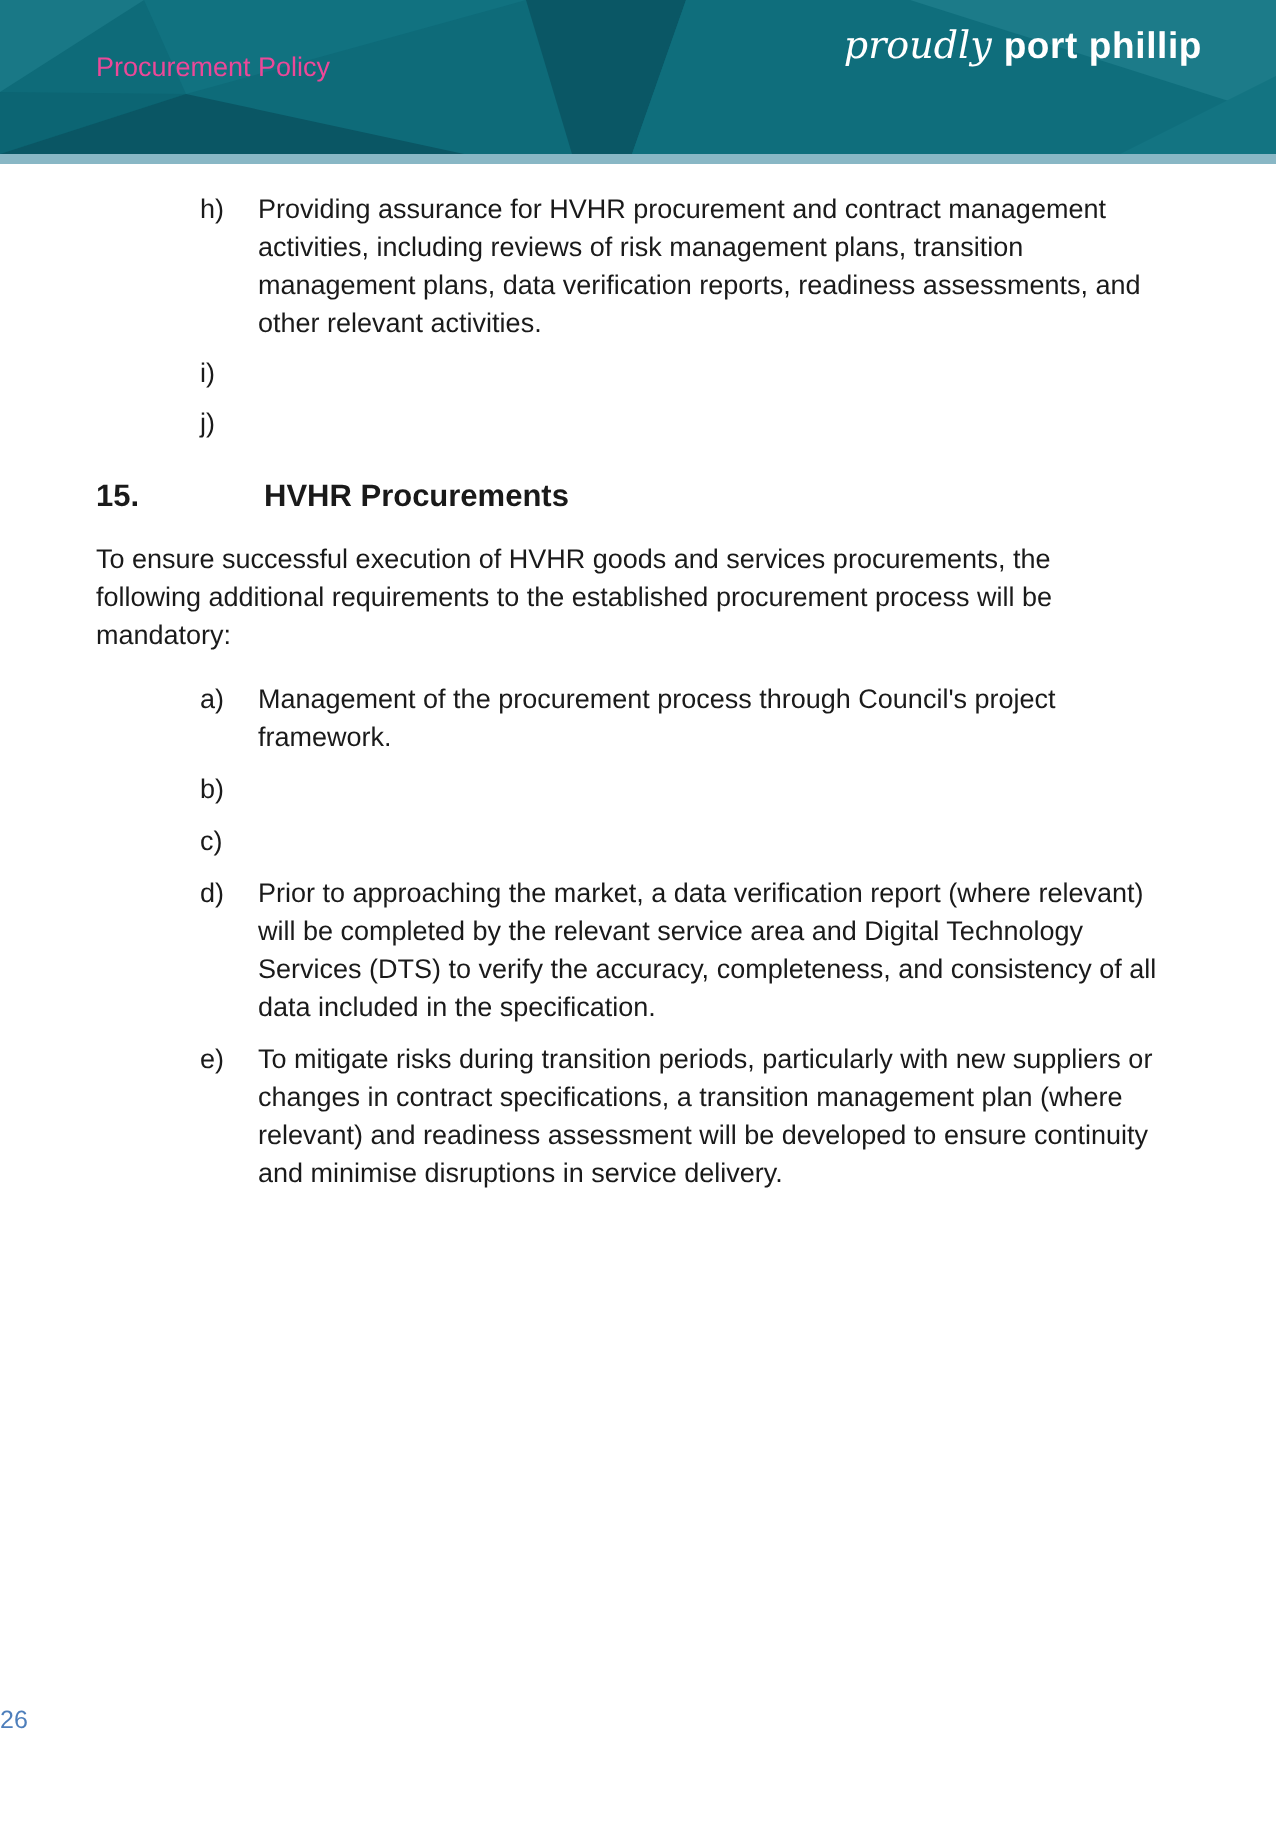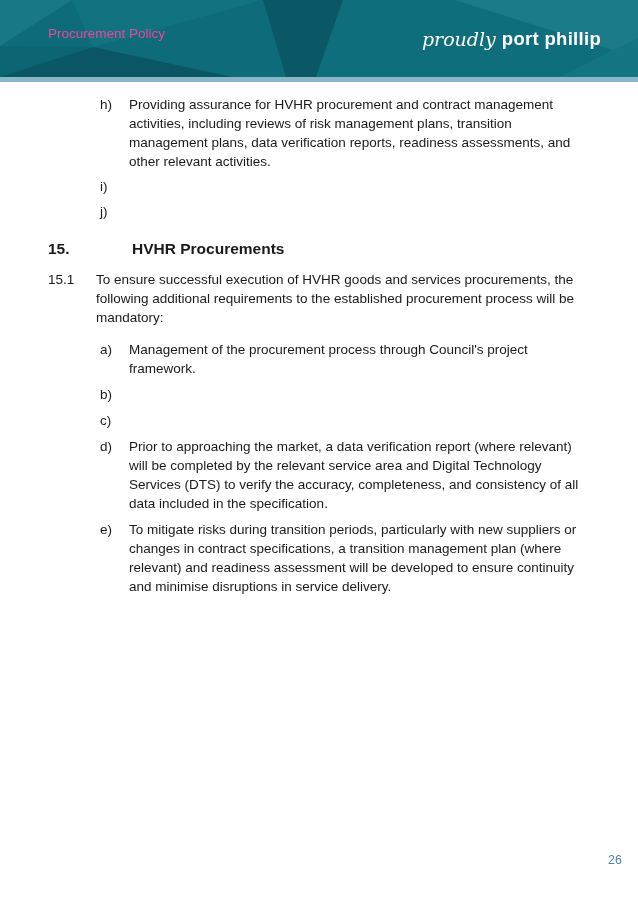--- a/index.html
+++ b/index.html
@@ -9,21 +9,21 @@
   }
 
   
   .header { position:relative; width:638px; height:82px; }
   .header-bg { position:absolute; top:0; left:0; display:block; }
   .header-strip { position:absolute; left:0; top:77px; width:638px; height:5px; background:#89b7c5; }
   .header-title {
     position:absolute; left:48px; top:26px; color:#ec4899;
     font-size:13.5px; line-height:16px;
   }
-  .logo { position:absolute; right:37px; top:28px; color:#ffffff; display:flex; align-items:center; gap:6px; }
+  .logo { position:absolute; right:37px; top:12px; color:#ffffff; display:flex; align-items:center; gap:6px; }
   .logo-script { font-family:"DejaVu Serif", serif; font-style:italic; font-size:19px; font-weight:500; }
   .logo-bold { font-weight:bold; font-size:18.5px; letter-spacing:0.3px; }
 
   
   .main { padding-top:13px; font-size:13.5px; line-height:19px; }
 
   .item { display:flex; margin:0 0 6px 100px; }
   .item .label { width:29px; flex:none; }
   .item .text { width:457px; }
 
@@ -32,21 +32,21 @@
 
   .clause { display:flex; margin:0 0 13px 48px; }
   .clause .num { width:48px; flex:none; }
   .clause .text { width:490px; }
 
   .req-list .item { margin-bottom:7px; }
   .bold-term { font-weight:normal; }
 
   
   .page-number {
-    position:absolute; left:0; right:16px; top:853px; text-align:right;
+    position:absolute; left:0; right:2px; top:853px; text-align:left;
     color:#4d7ebb; font-size:12.5px;
   }
 </style>
 </head>
 <body>
 
 <div class="page">
 
   <div class="header">
     <svg class="header-bg" width="638" height="77" viewBox="0 0 638 77" aria-hidden="true">
@@ -82,21 +82,20 @@
         <span class="label">j)</span>
       </div>
     </div>
 
     <div class="section-heading">
       <span class="num">15.</span>
       <span class="title">HVHR Procurements</span>
     </div>
 
     <div class="clause">
-      <span class="num">15.1</span>
       <span class="text">To ensure successful execution of HVHR goods and services procurements, the following additional requirements to the established procurement process will be mandatory:</span>
     </div>
 
     <div class="req-list">
       <div class="item">
         <span class="label">a)</span>
         <span class="text">Management of the procurement process through Council's project framework.</span>
       </div>
       <div class="item">
         <span class="label">b)</span>

